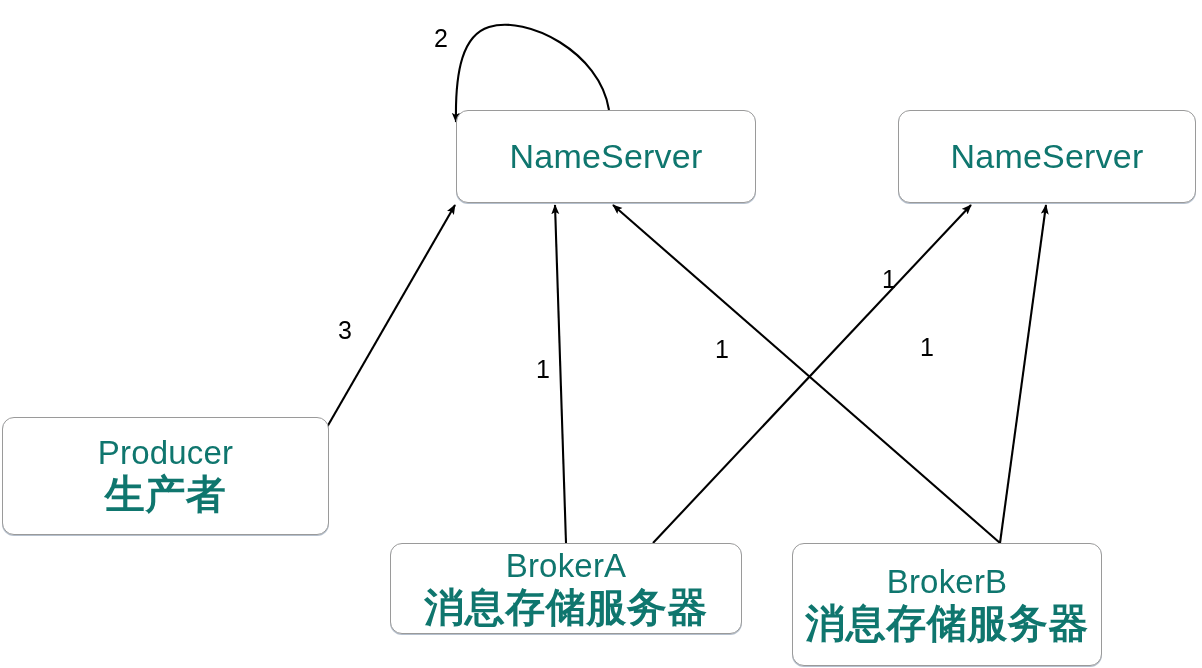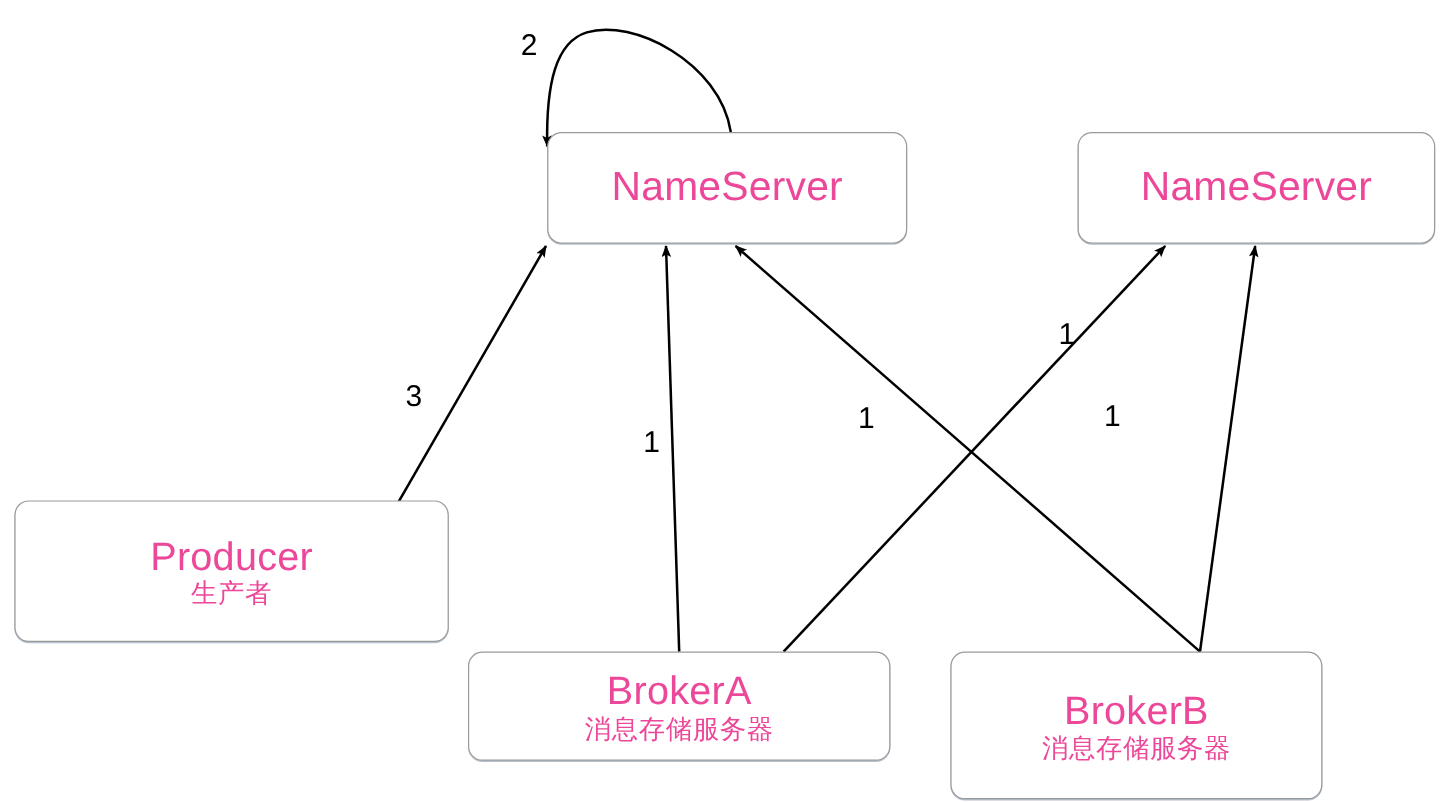--- a/index.html
+++ b/index.html
@@ -28,34 +28,35 @@
   .node {
     position: absolute;
     box-sizing: border-box;
     background: #ffffff;
     border: 1.3px solid #9a9a9a;
     border-radius: 12px;
     display: flex;
     flex-direction: column;
     align-items: center;
     justify-content: center;
-    color: #ec4899;
+    color: #0f766e;
     box-shadow: 0 1px 0 rgba(120,140,165,0.55);
   }
   .node .line1 {
     font-size: 33px;
     line-height: 1.14;
     letter-spacing: 0.2px;
     white-space: nowrap;
   }
   .node .line2 {
-    font-size: 22px;
+    font-size: 40px;
     line-height: 1.14;
     letter-spacing: 0.5px;
     white-space: nowrap;
+    font-weight: bold;
   }
   .node.single .line1 {
     font-size: 34px;
   }
   .edge-label {
     position: absolute;
     font-size: 25px;
     color: #000000;
     line-height: 1;
     white-space: nowrap;
@@ -87,21 +88,21 @@
   </svg>
 
   <div class="node single" style="left:456px; top:110px; width:300px; height:93px;">
     <div class="line1">NameServer</div>
   </div>
 
   <div class="node single" style="left:898px; top:110px; width:298px; height:93px;">
     <div class="line1">NameServer</div>
   </div>
 
-  <div class="node" style="left:12px; top:417px; width:362px; height:118px;">
+  <div class="node" style="left:2px; top:417px; width:327px; height:118px;">
     <div class="line1">Producer</div>
     <div class="line2">生产者</div>
   </div>
 
   <div class="node" style="left:390px; top:543px; width:352px; height:91px;">
     <div class="line1">BrokerA</div>
     <div class="line2">消息存储服务器</div>
   </div>
 
   <div class="node" style="left:792px; top:543px; width:310px; height:123px;">

